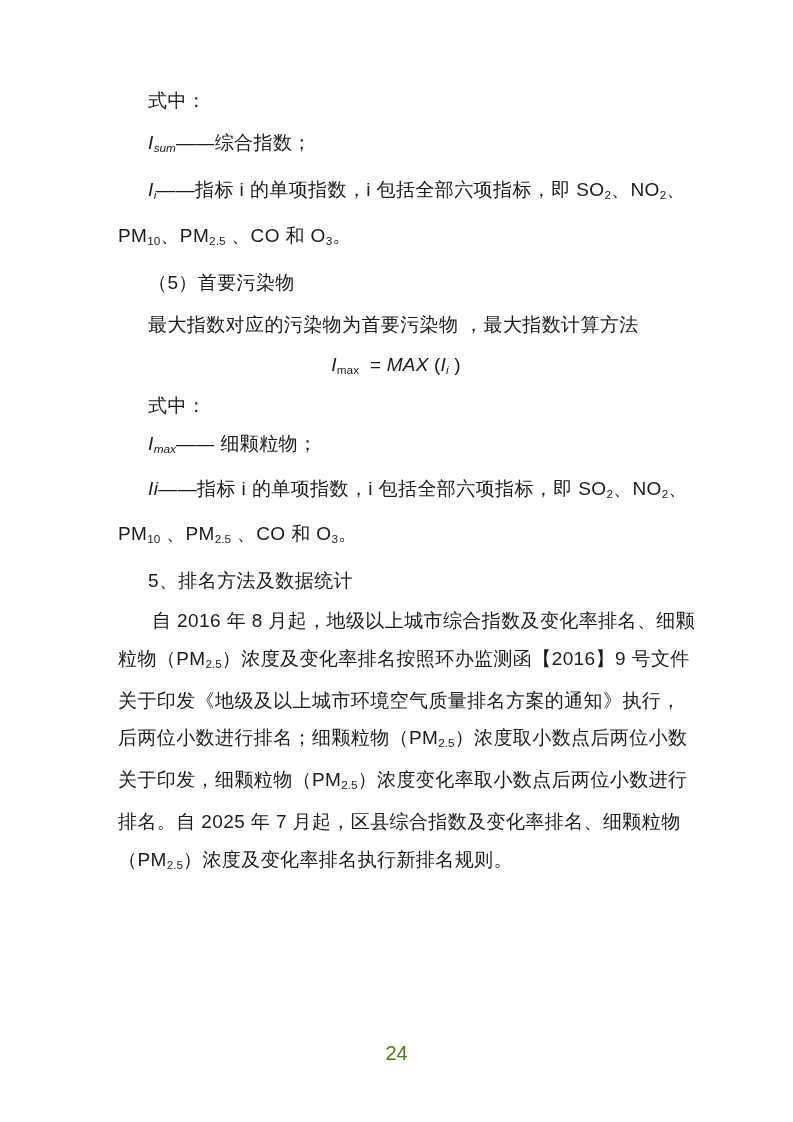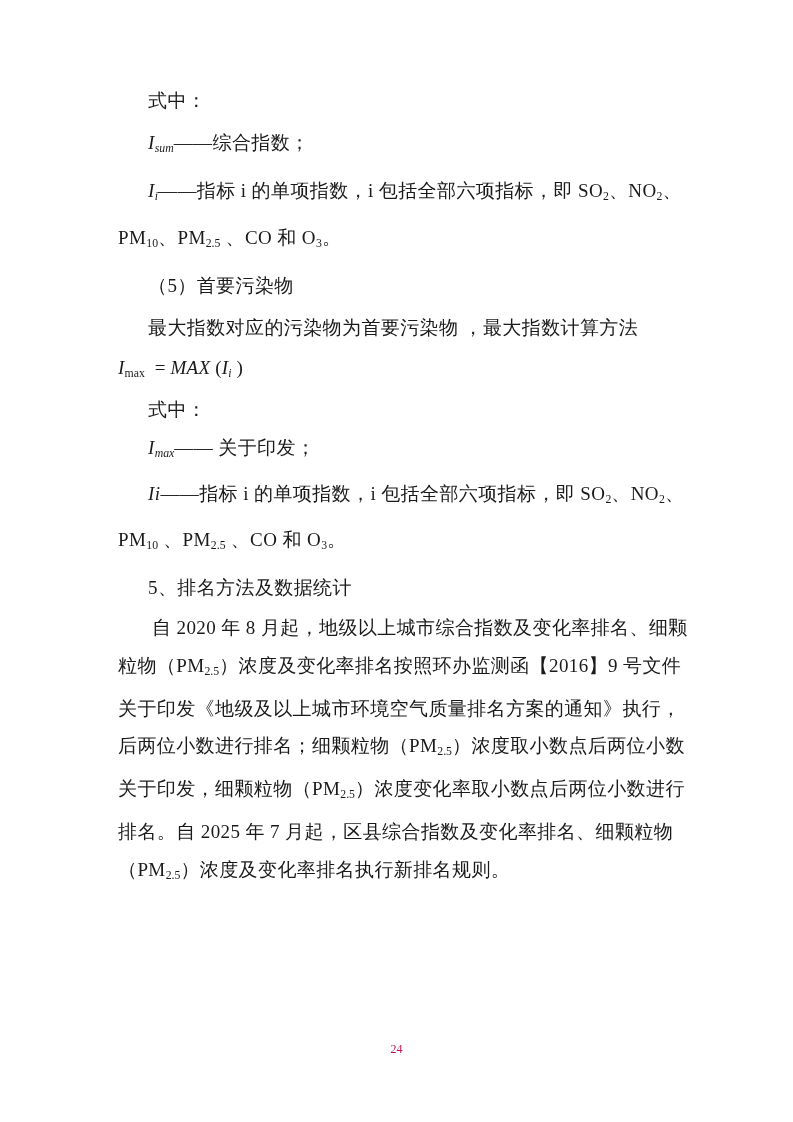--- a/index.html
+++ b/index.html
@@ -6,79 +6,79 @@
     margin: 0;
     padding: 0;
     background: #ffffff;
   }
   .page {
     position: relative;
     width: 793px;
     height: 1122px;
     background: #ffffff;
     color: #1a1a1a;
-    font-family: Liberation Serif, serif;
+    font-family: Liberation Sans, sans-serif;
     overflow: hidden;
   }
   .content {
     position: absolute;
     left: 118px;
     top: 80px;
     width: 556px;
   }
   .line {
     white-space: pre;
     font-size: 19px;
     letter-spacing: 0.4px;
   }
   
   .sec        { line-height: 42px; }
   .sec-tight  { line-height: 38px; }
   .sec-mid    { line-height: 40px; }
   .heading5   { line-height: 43px; }
-  .formula    { line-height: 37px; letter-spacing: 0.2px; }
+  .formula    { line-height: 37px; letter-spacing: 0.2px; text-align: center; }
   .body       { line-height: 37.5px; }
   
   .ind  { padding-left: 30px; }
   .ind2 { padding-left: 34px; }
   
   .it  { font-style: italic; }
   .sub {
     font-size: 0.62em;
     vertical-align: -0.22em;
     letter-spacing: 0;
   }
   .page-number {
     position: absolute;
     left: 0;
     top: 1042px;
     width: 100%;
     text-align: center;
-    font-size: 12px;
-    color: #be185d;
+    font-size: 20px;
+    color: #4d7c0f;
   }
 </style>
 </head>
 <body>
 
 <div class="page">
   <div class="content">
       <div class="line sec ind"><span>式中：</span></div>
       <div class="line sec ind"><span class="it">I</span><span class="sub it">sum</span><span>——综合指数；</span></div>
       <div class="line sec ind"><span class="it">I</span><span class="sub it">i</span><span>——指标 i 的单项指数，i 包括全部六项指标，即 SO</span><span class="sub">2</span><span>、NO</span><span class="sub">2</span><span>、</span></div>
       <div class="line sec"><span>PM</span><span class="sub">10</span><span>、PM</span><span class="sub">2.5</span><span> 、CO 和 O</span><span class="sub">3</span><span>。</span></div>
       <div class="line sec ind"><span>（5）首要污染物</span></div>
       <div class="line sec ind"><span>最大指数对应的污染物为首要污染物 ，最大指数计算方法</span></div>
       <div class="line formula"><span class="it">I</span><span class="sub">max</span><span>  = </span><span class="it">MAX</span><span> (</span><span class="it">I</span><span class="sub it">i</span><span> )</span></div>
       <div class="line sec-tight ind"><span>式中：</span></div>
-      <div class="line sec-tight ind"><span class="it">I</span><span class="sub it">max</span><span>—— 关于印发；</span></div>
+      <div class="line sec-tight ind"><span class="it">I</span><span class="sub it">max</span><span>—— 细颗粒物；</span></div>
       <div class="line sec ind"><span class="it">Ii</span><span>——指标 i 的单项指数，i 包括全部六项指标，即 SO</span><span class="sub">2</span><span>、NO</span><span class="sub">2</span><span>、</span></div>
       <div class="line sec-mid"><span>PM</span><span class="sub">10</span><span> 、PM</span><span class="sub">2.5</span><span> 、CO 和 O</span><span class="sub">3</span><span>。</span></div>
       <div class="line heading5 ind"><span>5、排名方法及数据统计</span></div>
-      <div class="line body ind2"><span>自 2020 年 8 月起，地级以上城市综合指数及变化率排名、细颗</span></div>
+      <div class="line body ind2"><span>自 2016 年 8 月起，地级以上城市综合指数及变化率排名、细颗</span></div>
       <div class="line body"><span>粒物（PM</span><span class="sub">2.5</span><span>）浓度及变化率排名按照环办监测函【2016】9 号文件</span></div>
       <div class="line body"><span>关于印发《地级及以上城市环境空气质量排名方案的通知》执行，</span></div>
       <div class="line body"><span>后两位小数进行排名；细颗粒物（PM</span><span class="sub">2.5</span><span>）浓度取小数点后两位小数</span></div>
       <div class="line body"><span>关于印发，细颗粒物（PM</span><span class="sub">2.5</span><span>）浓度变化率取小数点后两位小数进行</span></div>
       <div class="line body"><span>排名。自 2025 年 7 月起，区县综合指数及变化率排名、细颗粒物</span></div>
       <div class="line body"><span>（PM</span><span class="sub">2.5</span><span>）浓度及变化率排名执行新排名规则。</span></div>
     </div>
   <div class="page-number">24</div>
 </div>
 

